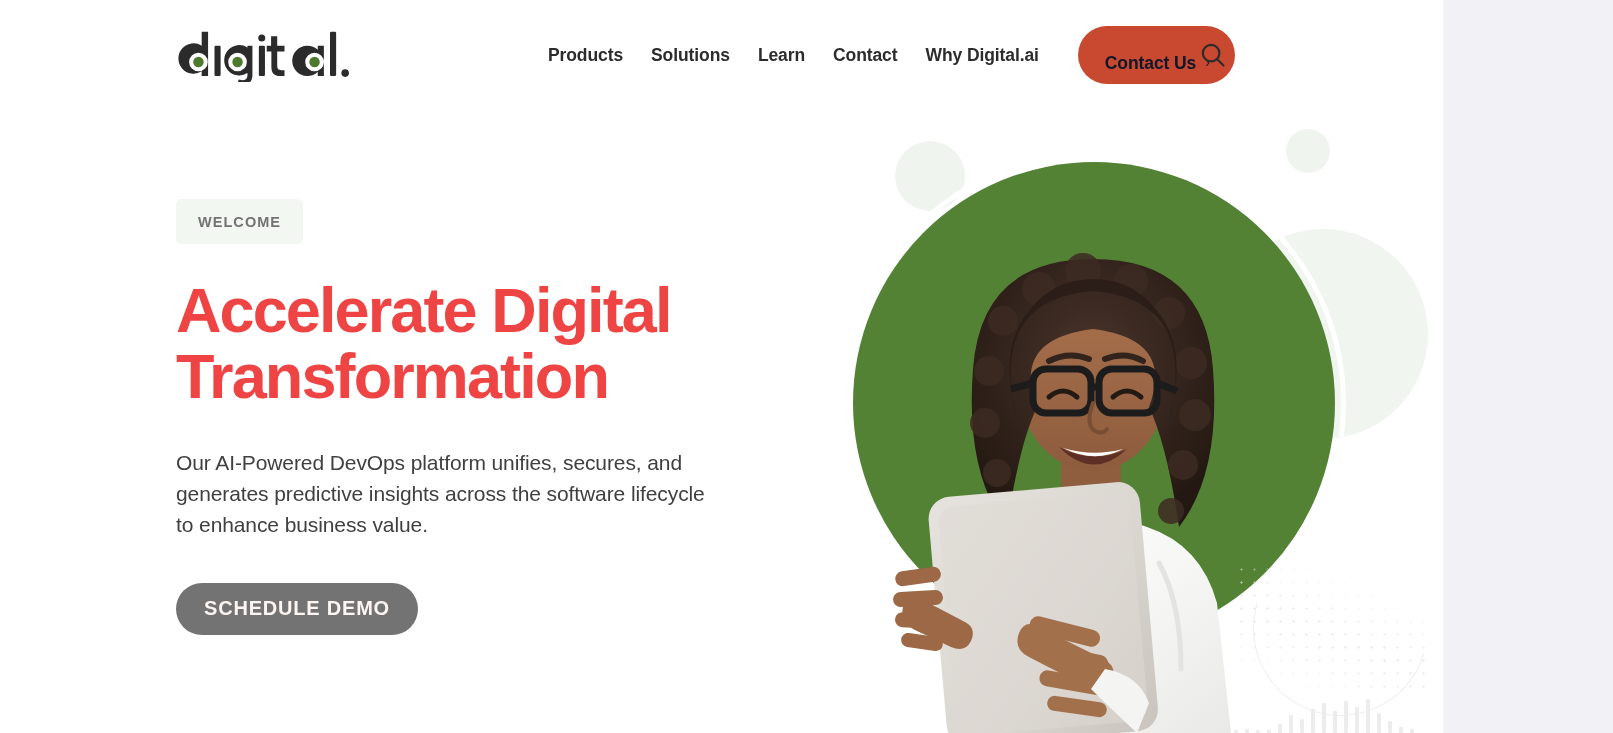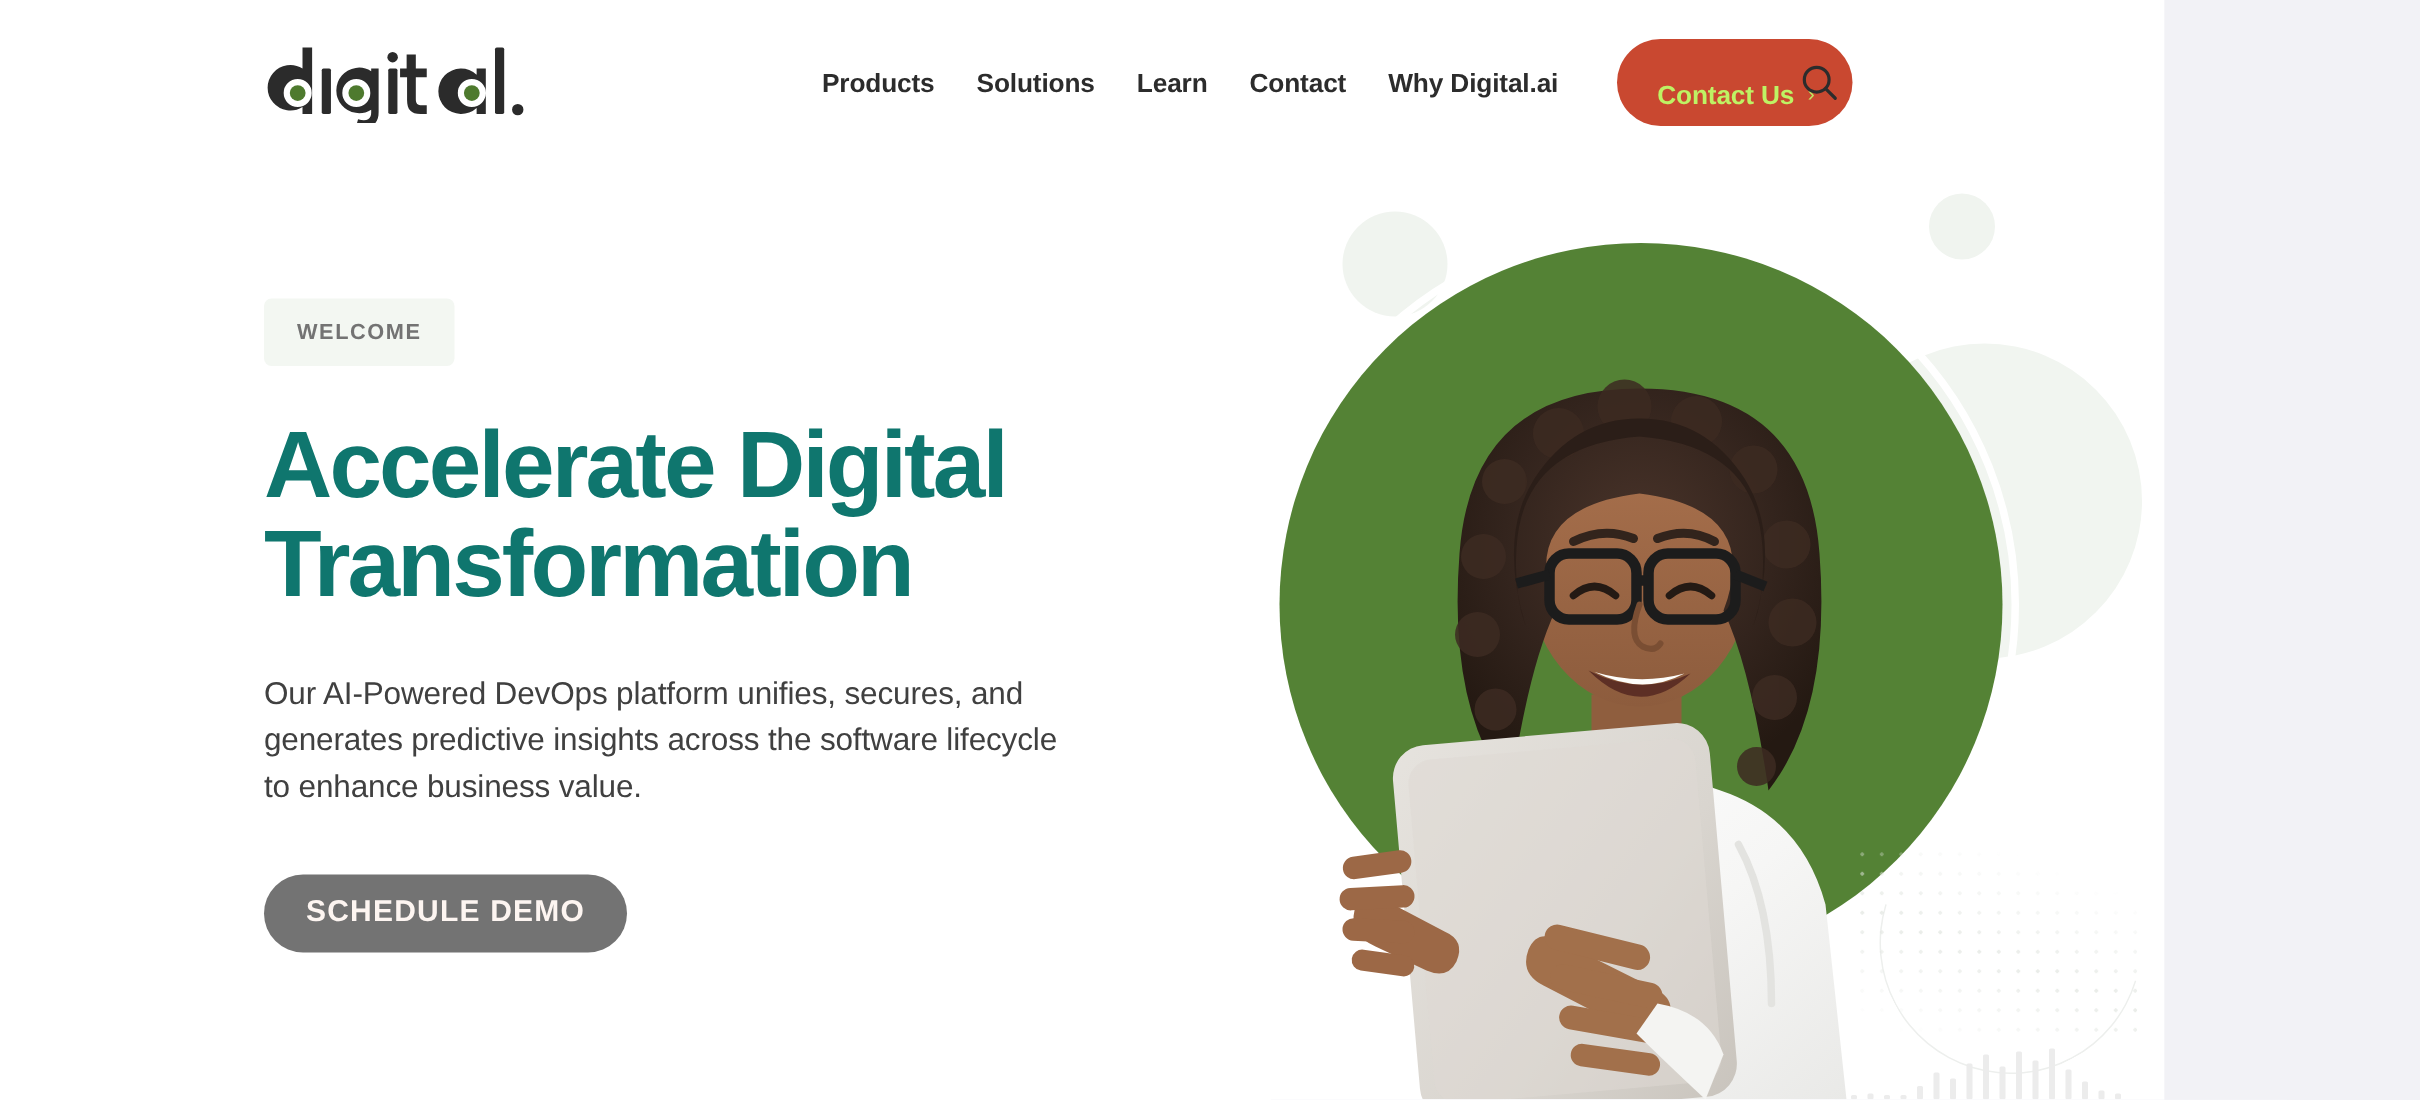--- a/index.html
+++ b/index.html
@@ -78,21 +78,21 @@
   #contact-us-button {
     margin-left: 25px;
     display: inline-flex;
     align-items: center;
     gap: 9px;
     height: 58px;
     padding: 16px 25px 0 27px;
     border: none;
     border-radius: 29px;
     background: #c94830;
-    color: #bef264;
+    color: #0f172a;
     font-family: "Liberation Sans", sans-serif;
     font-size: 17.5px;
     font-weight: 700;
     letter-spacing: -0.1px;
     cursor: pointer;
     white-space: nowrap;
   }
   #contact-us-button .chev {
     font-size: 14px;
     font-weight: 400;
@@ -237,21 +237,21 @@
     padding: 15px 22px 14px 22px;
     border-radius: 5px;
   }
 
   #hero-title {
     margin-top: 33px;
     font-size: 63px;
     line-height: 1.05;
     font-weight: 700;
     letter-spacing: -1.9px;
-    color: #0f766e;
+    color: #ef4444;
     max-width: 520px;
   }
 
   #hero-subtitle {
     margin-top: 38px;
     font-size: 21px;
     line-height: 1.48;
     color: #404040;
     font-weight: 400;
     max-width: 545px;

